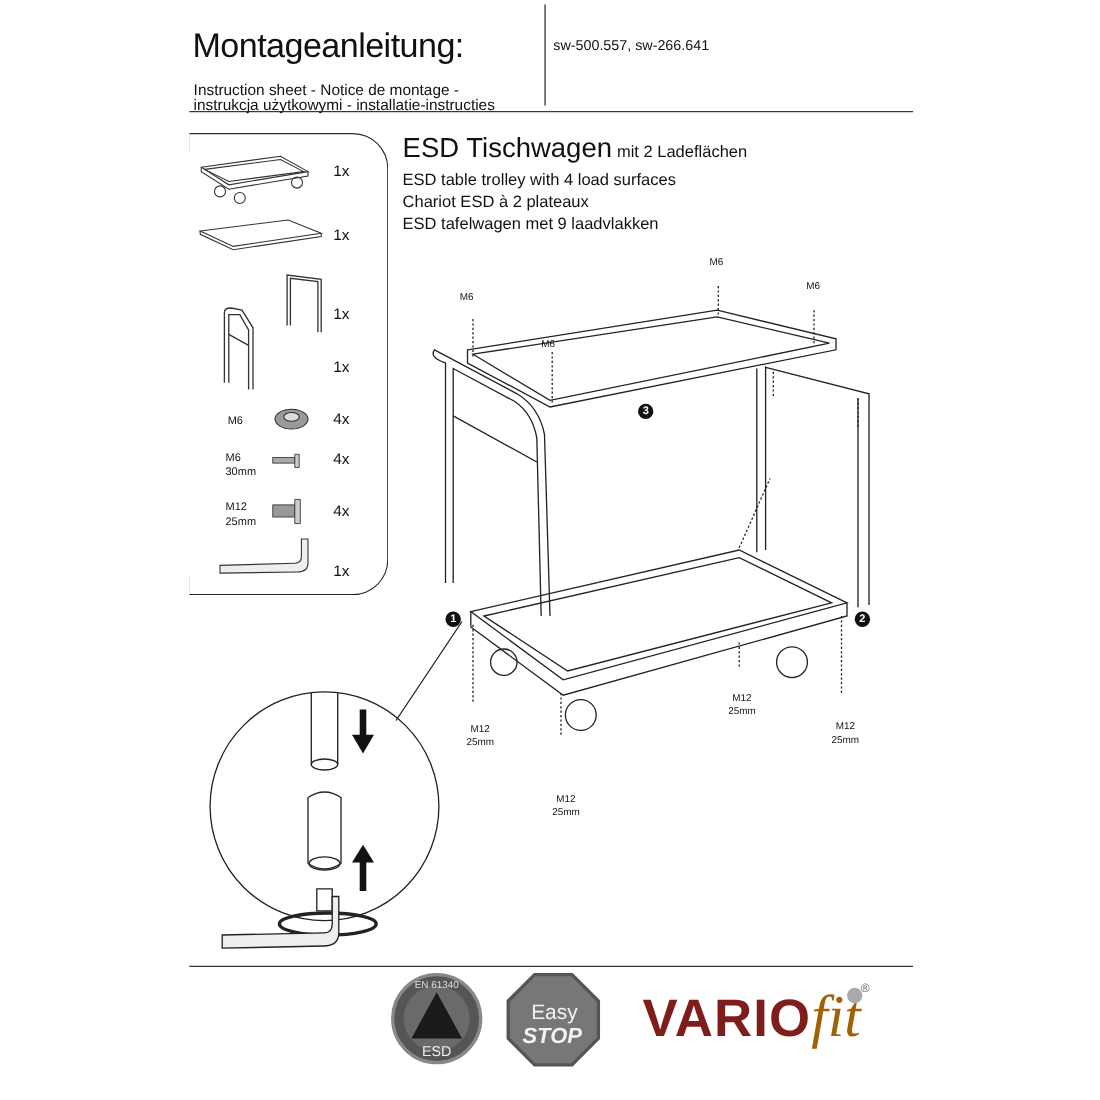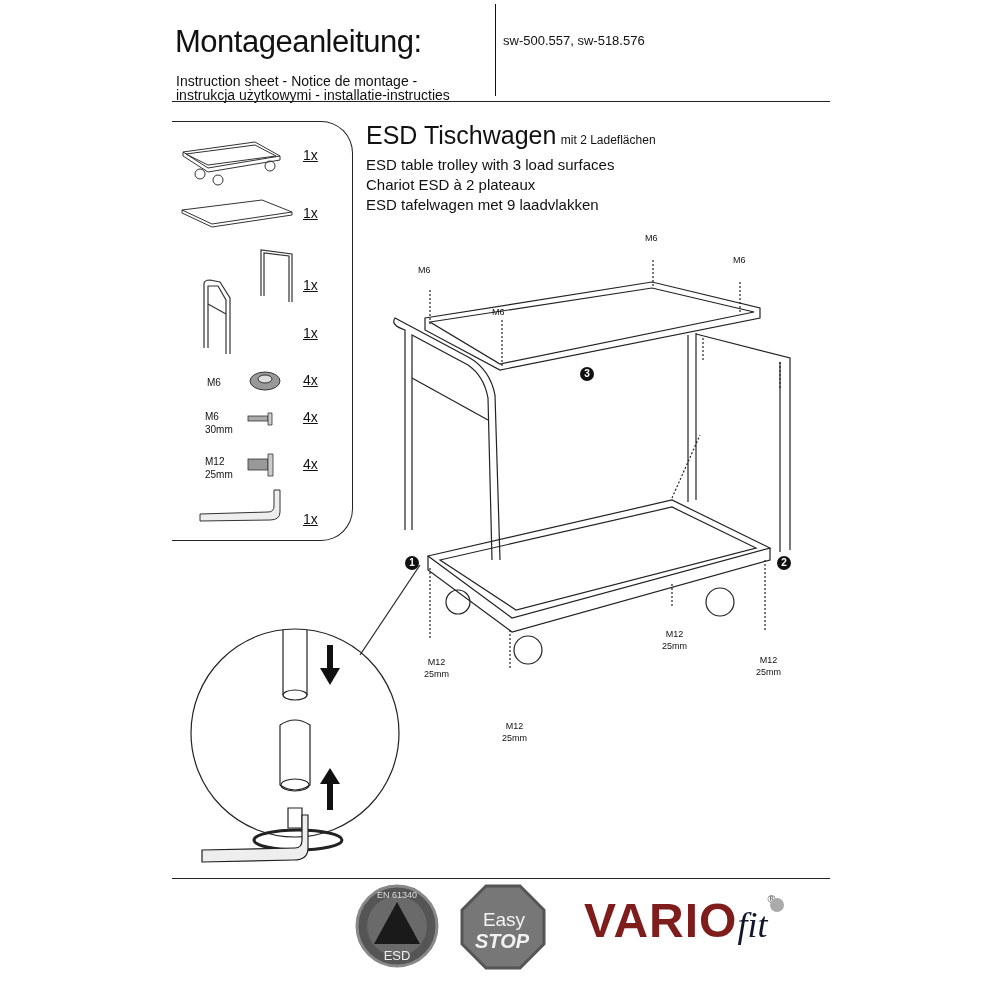--- a/index.html
+++ b/index.html
@@ -4,40 +4,40 @@
 <style>
   html,body{margin:0;padding:0;background:#fff;}
   body{width:1000px;height:1000px;position:relative;overflow:hidden;font-family:"Liberation Sans",sans-serif;color:#111;}
   .abs{position:absolute;}
   .title{left:175px;top:24px;font-size:31px;letter-spacing:-0.5px;white-space:nowrap;}
   .subtitle{left:176px;top:74px;font-size:14px;line-height:14px;}
   .vdiv{left:495px;top:4px;width:1px;height:92px;background:#111;}
   .models{left:503px;top:33px;font-size:13px;}
   .hrule{left:172px;top:101px;width:658px;height:1px;background:#222;}
   .parts-box{left:172px;top:121px;width:180px;height:418px;border:1px solid #222;border-left:none;border-radius:0 32px 32px 0;}
-  .qty{font-size:14px;text-decoration:underline;}
+  .qty{font-size:14px;}
   .plabel{font-size:10px;line-height:13px;}
   .heading{left:366px;top:120px;line-height:20px;}
   .heading .big{font-size:25px;}
-  .heading .small{font-size:12px;}
+  .heading .small{font-size:15px;}
   .heading .line{font-size:15px;line-height:20px;}
   .callout{font-size:9px;line-height:12px;text-align:center;}
   .num{width:14px;height:14px;border-radius:50%;background:#111;color:#fff;font-size:10px;font-weight:bold;text-align:center;line-height:14px;}
   .frule{left:172px;top:878px;width:658px;height:1px;background:#222;}
 </style>
 </head>
 <body>
 
 <div class="abs title">Montageanleitung:</div>
 <div class="abs subtitle">
   <div>Instruction sheet - Notice de montage  -</div>
   <div>instrukcja użytkowymi - installatie-instructies</div>
 </div>
 <div class="abs vdiv"></div>
-<div class="abs models">sw-500.557, sw-518.576</div>
+<div class="abs models">sw-500.557, sw-266.641</div>
 <div class="abs hrule"></div>
 
 <div class="abs parts-box"></div>
 
 <svg class="abs" style="left:180px;top:138px" width="105" height="50">
   <g fill="none" stroke="#333" stroke-width="1">
     <path d="M3 14 L75 4 L100 18 L28 30 Z"></path>
     <path d="M6 16 L75 7 L96 18 L28 27 Z"></path>
     <path d="M3 14 L3 18 L28 34 L100 22 L100 18"></path>
     <circle cx="20" cy="36" r="5"></circle>
@@ -97,21 +97,21 @@
 <svg class="abs" style="left:198px;top:488px" width="90" height="36">
   <path d="M2 26 L70 24 Q76 24 76 18 L76 2 L82 2 L82 24 Q82 32 72 32 L2 33 Z" fill="#eee" stroke="#333"></path>
 </svg>
 <div class="abs qty" style="left:303px;top:511px">1x</div>
 
 <div class="abs heading">
   <div style="line-height:30px">
     <span class="big">ESD Tischwagen</span>
     <span class="small">mit 2 Ladeflächen</span>
   </div>
-  <div class="line">ESD table trolley with 3 load surfaces</div>
+  <div class="line">ESD table trolley with 4 load surfaces</div>
   <div class="line">Chariot ESD à 2 plateaux</div>
   <div class="line">ESD tafelwagen met 9 laadvlakken</div>
 </div>
 
 <svg class="abs" style="left:360px;top:230px" width="460" height="440">
   <g fill="none" stroke="#222" stroke-width="1.2">
 
     <path d="M65 88 L292 52 L400 78 L400 88 L140 140 L65 100 Z"></path>
     <path d="M70 92 L292 58 L394 82 L140 134 Z"></path>
 
@@ -205,15 +205,15 @@
   <text x="43" y="76" font-size="13" fill="#eee" text-anchor="middle" font-family="Liberation Sans, sans-serif">ESD</text>
 </svg>
 
 <svg class="abs" style="left:460px;top:884px" width="86" height="86">
   <polygon points="26,2 60,2 84,26 84,60 60,84 26,84 2,60 2,26" fill="#777" stroke="#555" stroke-width="3"></polygon>
   <text x="44" y="42" font-size="19" fill="#f2f2f2" text-anchor="middle" font-family="Liberation Sans, sans-serif">Easy</text>
   <text x="42" y="64" font-size="20" font-weight="bold" font-style="italic" fill="#f2f2f2" text-anchor="middle" font-family="Liberation Sans, sans-serif">STOP</text>
 </svg>
 
 <div class="abs" style="left:584px;top:893px;white-space:nowrap">
-  <span style="font-size:48px;font-weight:bold;color:#7f1d1d;letter-spacing:1px">VARIO</span><span style="font-size:36px;font-style:italic;color:#0f172a;font-family:'Liberation Serif',serif">fit</span><span style="font-size:11px;color:#555;vertical-align:top">®</span>
+  <span style="font-size:48px;font-weight:bold;color:#7f1d1d;letter-spacing:1px">VARIO</span><span style="font-size:54px;font-style:italic;color:#a16207;font-family:'Liberation Serif',serif">fit</span><span style="font-size:11px;color:#555;vertical-align:top">®</span>
 </div>
 <div class="abs" style="left:770px;top:898px;width:14px;height:14px;border-radius:50%;background:#aaa"></div>
 
 </body></html>

